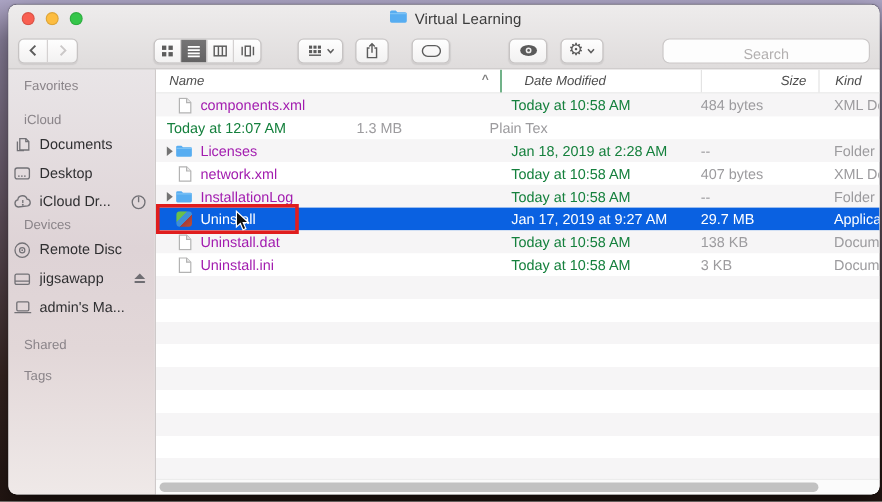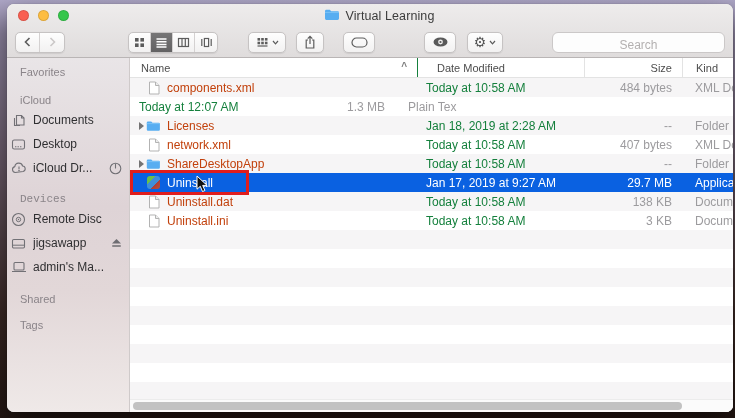--- a/index.html
+++ b/index.html
@@ -45,38 +45,38 @@
   .sidebar {
     width:123px; flex:none; padding:6px 0 0 0; font-size:12px;
     background:linear-gradient(180deg,#e9e5e7 0%,#ded3d6 42%,#e2d7d8 66%,#efe9e8 100%);
     border-right:1px solid #cfcacA;
   }
   .sb-header { height:16px; margin-left:13px; font-size:11px; color:#8a8489; display:flex; align-items:center; }
   .sb-item { height:24px; display:flex; align-items:center; padding-left:3px; color:#2f2f31; }
   .sb-item .sb-ic { width:17px; display:flex; justify-content:center; margin-right:6px; flex:none; }
   .sb-item .sb-label { white-space:nowrap; overflow:hidden; }
   .sb-trail { margin-left:auto; margin-right:7px; display:flex; align-items:center; }
-  .mt12{margin-top:12px;} .mt11{margin-top:11px;font-family:Liberation Mono, monospace;} .mt10{margin-top:10px;}
+  .mt12{margin-top:12px;} .mt11{} .mt10{margin-top:10px;}
   
   .content { flex:1; position:relative; background:#fff; overflow:hidden; }
   .list-header { height:20px; display:flex; border-bottom:1px solid #e3e3e3; font-size:11px; color:#4d4d4d; align-items:center; background:#fff; }
-  .hcell { height:100%; display:flex; align-items:center; }
+  .hcell { height:100%; display:flex; align-items:center;font-style:italic; }
   .hc-name { width:287px; padding-left:11px; position:relative; }
   .hc-date { width:167px; padding-left:19px; border-left:1px solid #15803d; }
   .hc-size { width:98px; justify-content:flex-end; padding-right:10px; border-left:1px solid #e3e3e3; }
   .hc-kind { flex:1; padding-left:13px; border-left:1px solid #e3e3e3; }
   .sort-asc { position:absolute; right:10px; top:3px; color:#7e7e7e; font-size:10px; font-weight:bold; }
   .rows { position:relative; }
   .row { height:19px; display:flex; align-items:center; font-size:12px; }
   .row:nth-child(odd) { background:#f6f5f6; }
   .row.selected { background:#0a61e1; }
   .cell { overflow:hidden; white-space:nowrap; }
-  .c-name { width:287px; display:flex; align-items:center; padding-left:6px; color:#c2410c; }
+  .c-name { width:287px; display:flex; align-items:center; padding-left:6px; color:#a21caf; }
   .c-date { width:167px; padding-left:9px; color:#15803d; }
-  .c-size { width:98px; text-align:right; padding-right:10px; color:#9c9b9e; }
+  .c-size { width:98px; text-align:left; padding-right:10px; color:#9c9b9e; }
   .c-kind { flex:1; padding-left:13px; color:#9c9b9e; }
   .row.selected .c-name,.row.selected .c-date,.row.selected .c-size,.row.selected .c-kind { color:#fff; }
   .disclosure { width:10px; flex:none; display:flex; justify-content:center; }
   .tri { width:0; height:0; border-left:5px solid #737373; border-top:4px solid transparent; border-bottom:4px solid transparent; }
   .fic { width:15px; height:14px; flex:none; margin-right:6px; display:flex; align-items:center; justify-content:center; }
   .app-ic { width:13px; height:13px; border-radius:3px;
     background:linear-gradient(135deg,#6abf4b 0%,#6abf4b 34%,#3e8fd8 34%,#3e8fd8 62%,#a93c3c 62%,#c0522e 100%); }
   .filler { position:absolute; left:0; right:0; bottom:13px; top:172px;
     background:repeating-linear-gradient(180deg,#f6f5f6 0 19px,#ffffff 19px 38px); }
   .hscrollbar { position:absolute; left:0; right:0; bottom:0; height:13px; background:#fbfbfb; border-top:1px solid #ececec; }
@@ -361,21 +361,21 @@
           <div class="cell c-name">
               <span class="disclosure">
                 <span class="tri"></span>
               </span>
               <span class="fic">
                 <svg width="15" height="12" viewBox="0 0 15 12">
                   <path d="M.8 2.6q0-1.2 1.2-1.2h3.2l1.3 1.3h6.2q1.2 0 1.2 1.2v5.6q0 1.2-1.2 1.2H2Q.8 10.7.8 9.5z" fill="#57adf1"></path>
                   <path d="M.8 3.6h13.1" stroke="#7cc3f6"></path>
                 </svg>
               </span>
-              <span>ShareDesktopApp</span>
+              <span>InstallationLog</span>
             </div>
           <div class="cell c-date">Today at 10:58 AM</div>
           <div class="cell c-size">--</div>
           <div class="cell c-kind">Folder</div>
         </div>
         <div class="row selected">
           <div class="cell c-name">
               <span class="disclosure"></span>
               <span class="fic">
                 <span class="app-ic"></span>

